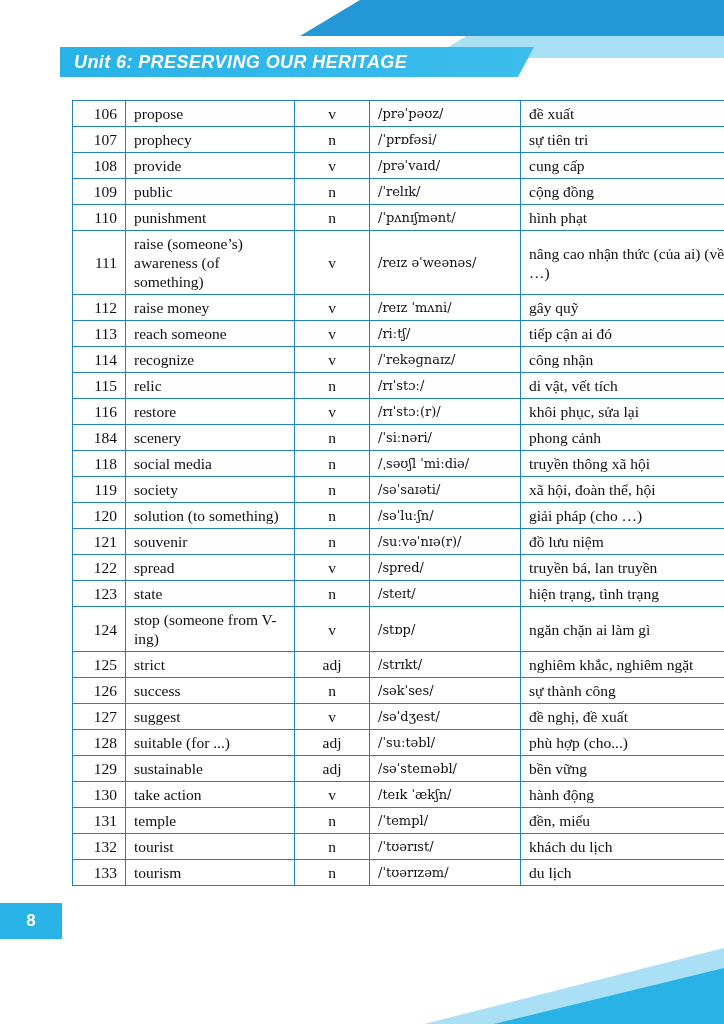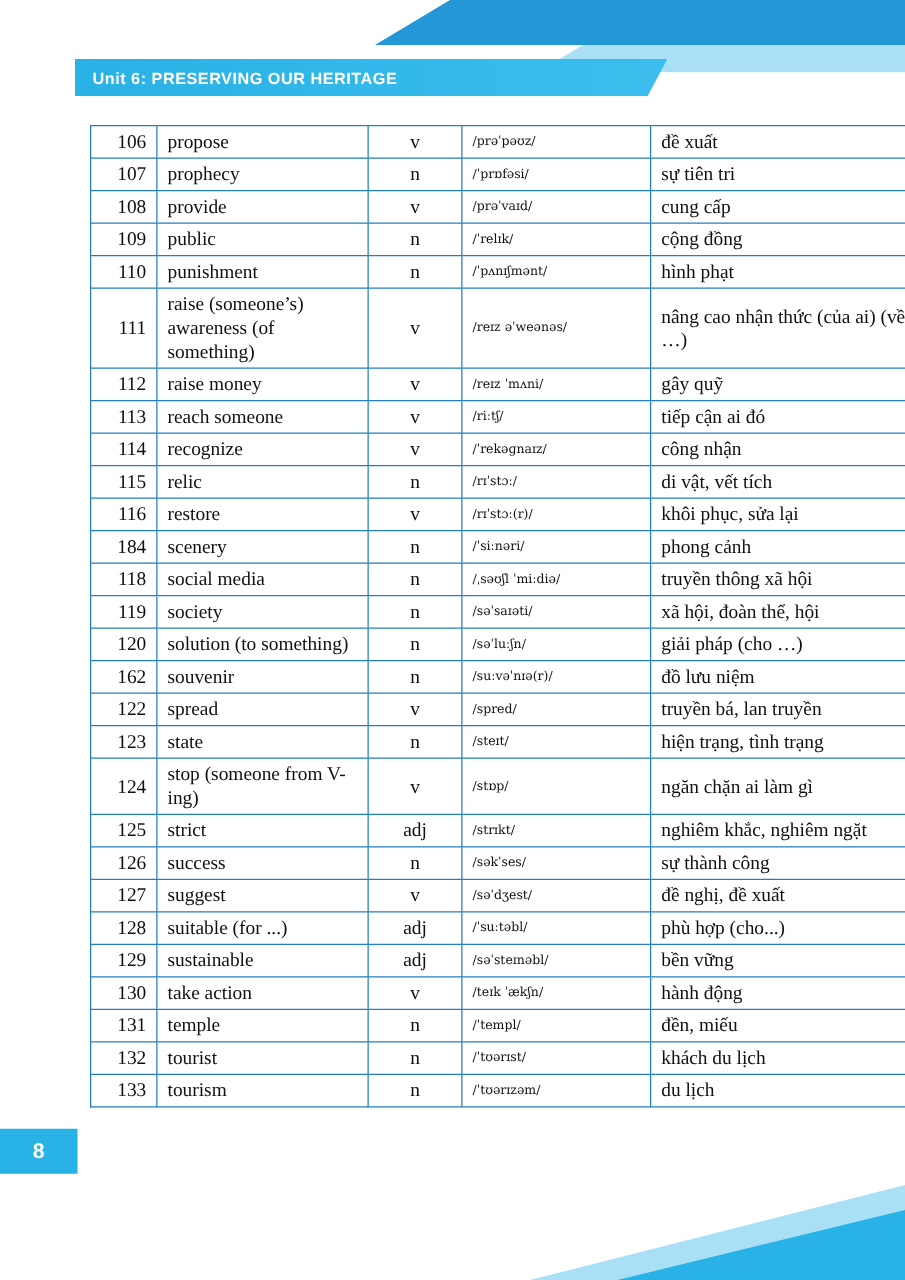--- a/index.html
+++ b/index.html
@@ -34,39 +34,39 @@
 
   
   .banner {
     position:absolute; top:47px; left:60px; width:474px; height:30px;
     background:linear-gradient(90deg, var(--cyan), #3cbdee);
     clip-path:polygon(0 0, 100% 0, calc(100% - 16px) 100%, 0 100%);
     display:flex; align-items:center;
   }
   .banner-text {
     color:#ffffff; font-family:"Liberation Sans",sans-serif;
-    font-weight:bold; font-size:13px; letter-spacing:0.4px;
-    padding-left:14px; white-space:nowrap;
+    font-weight:bold; font-size:18px; letter-spacing:0.4px;
+    padding-left:14px; white-space:nowrap;font-style:italic;
   }
 
   
   table.vocab {
     position:absolute; left:72px; top:100px; width:578px;
     border-collapse:collapse; table-layout:fixed;
     font-size:15.5px; color:#101010;
   }
   table.vocab td {
     border:1px solid var(--border);
     padding:3px 8px; line-height:19px; vertical-align:middle;
     overflow:hidden;
   }
   td.col-num     { width:36px;  text-align:right; padding-left:2px; padding-right:2px; }
   td.col-word    { width:152px; text-align:left; }
   td.col-pos     { width:58px;  text-align:center; }
-  td.col-ipa     { width:134px; text-align:left; font-family:"DejaVu Serif","Liberation Serif",serif; font-size:10px; }
+  td.col-ipa     { width:134px; text-align:left; font-family:"DejaVu Serif","Liberation Serif",serif; font-size:13px; }
   td.col-meaning { width:198px; text-align:left; }
 
   
   .page-num {
     position:absolute; left:0; top:903px; width:62px; height:36px;
     background:var(--cyan); color:#ffffff;
     display:flex; align-items:center; justify-content:center;
     font-family:"Liberation Sans",sans-serif; font-weight:bold; font-size:17px;
   }
 </style>
@@ -183,21 +183,21 @@
           <td class="col-meaning">xã hội, đoàn thể, hội</td>
         </tr>
         <tr>
           <td class="col-num">120</td>
           <td class="col-word">solution (to something)</td>
           <td class="col-pos">n</td>
           <td class="col-ipa">/səˈluːʃn/</td>
           <td class="col-meaning">giải pháp (cho …)</td>
         </tr>
         <tr>
-          <td class="col-num">162</td>
+          <td class="col-num">121</td>
           <td class="col-word">souvenir</td>
           <td class="col-pos">n</td>
           <td class="col-ipa">/suːvəˈnɪə(r)/</td>
           <td class="col-meaning">đồ lưu niệm</td>
         </tr>
         <tr>
           <td class="col-num">122</td>
           <td class="col-word">spread</td>
           <td class="col-pos">v</td>
           <td class="col-ipa">/spred/</td>

